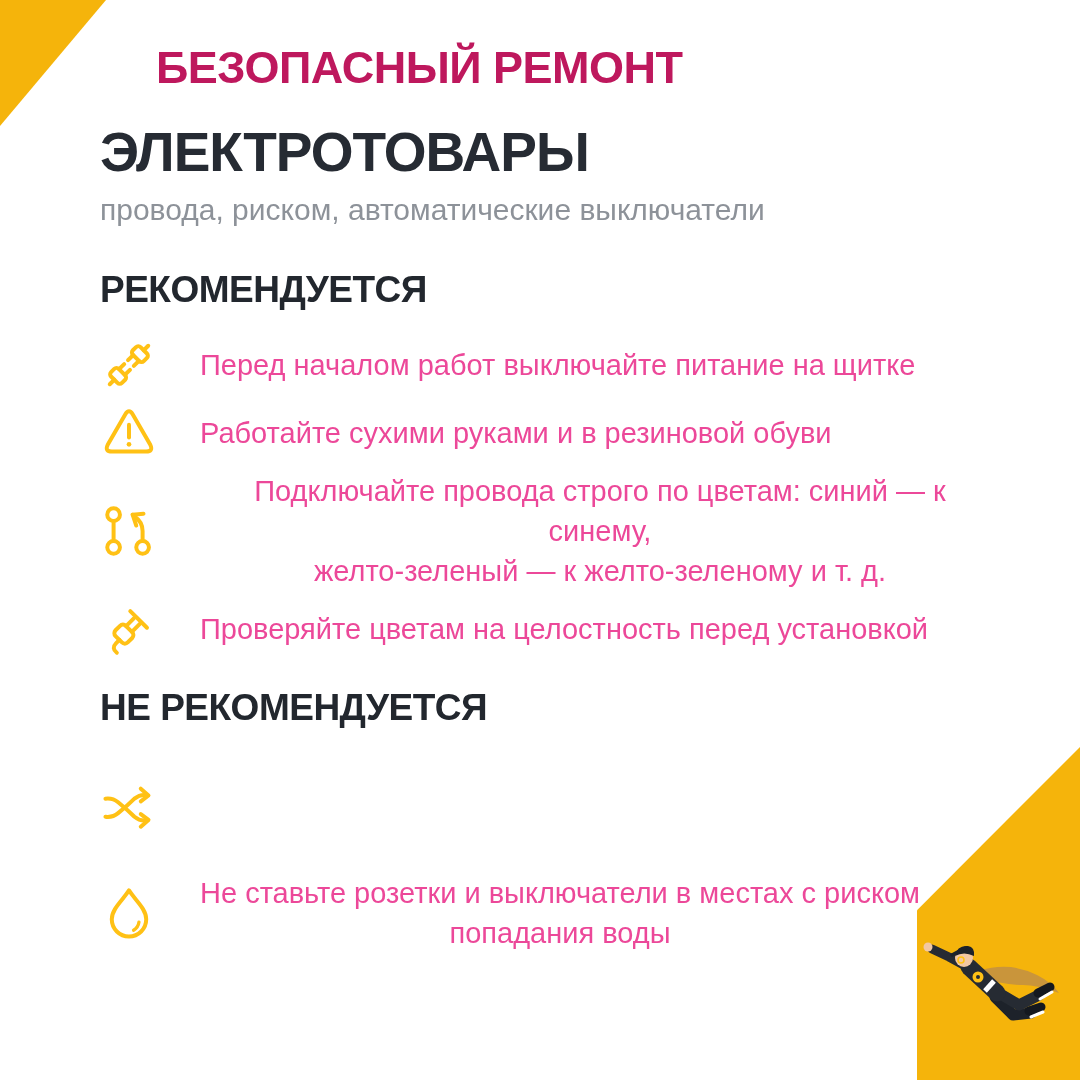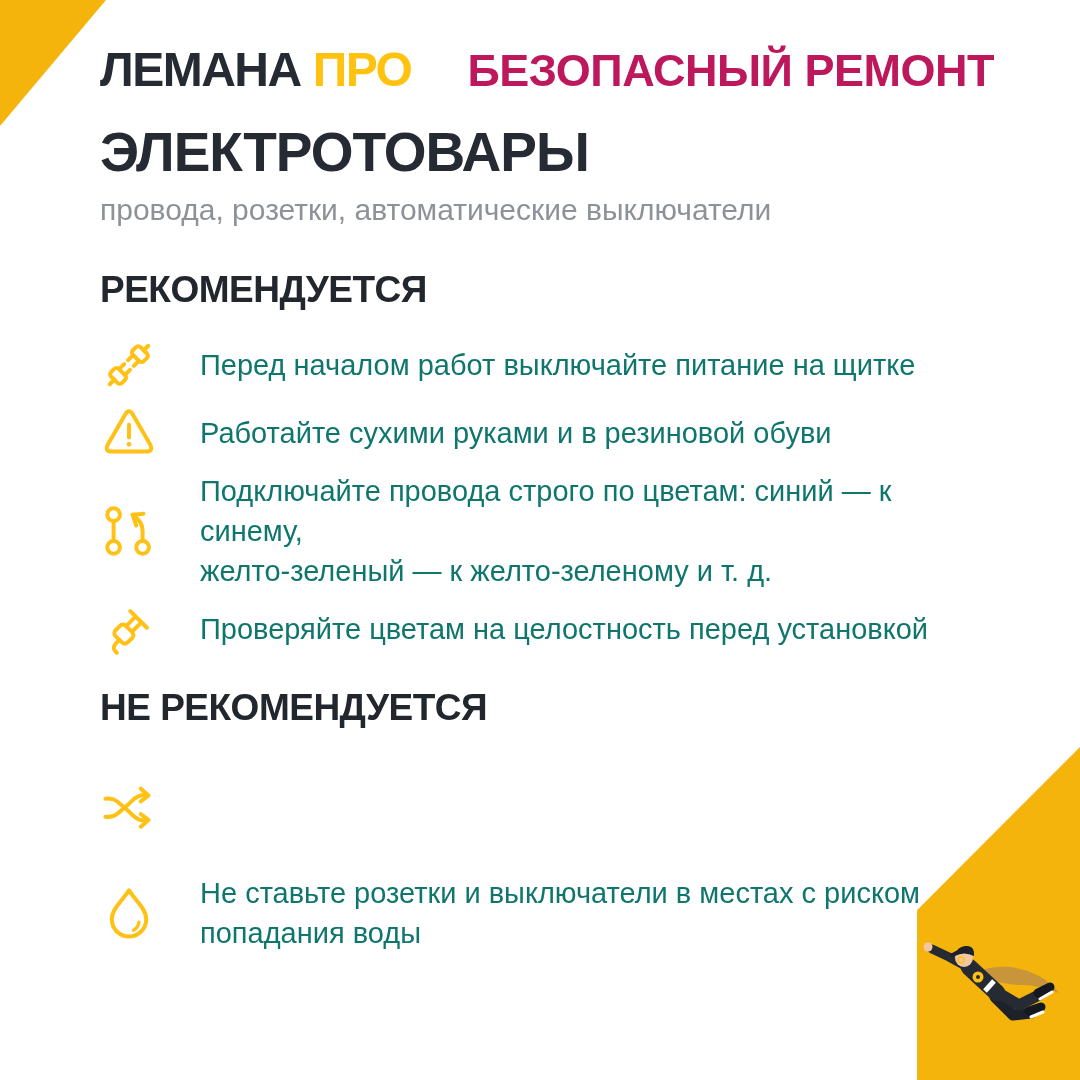--- a/index.html
+++ b/index.html
@@ -33,41 +33,40 @@
   .category-title{font-size:55px;line-height:57px;font-weight:bold;letter-spacing:-1px;color:#262b33;margin:0;}
   .category-subtitle{font-size:30px;line-height:34px;color:#8d9299;margin-top:12px;}
 
   .section-heading{font-size:37px;line-height:42px;font-weight:bold;letter-spacing:-0.5px;color:#22272e;}
   .section-heading.rec{margin-top:42px;margin-bottom:24px;}
   .section-heading.notrec{margin-top:28px;margin-bottom:16px;}
 
   .item{display:flex;align-items:center;gap:42px;margin-bottom:8px;min-height:60px;}
   .item-icon{width:58px;height:58px;flex:0 0 58px;}
   .item-icon svg{display:block;width:58px;height:58px;}
-  .item-text{font-size:29px;line-height:40px;white-space:pre-line;color:#0f766e;}
+  .item-text{font-size:29px;line-height:40px;white-space:pre-line;color:#ec4899;text-align:center;}
 
   .ic{stroke:#ffc115;stroke-width:4.4;fill:none;stroke-linecap:round;stroke-linejoin:round;}
   .ic-fill{fill:#ffc115;stroke:none;}
 </style>
 </head>
 <body>
 
 <div class="poster">
 
   <div class="corner-tl"></div>
 
   <div class="header">
-    <div class="logo"><span>ЛЕМАНА</span><span class="logo-accent" style="margin-left:12px;">ПРО</span></div>
     <div class="header-title">БЕЗОПАСНЫЙ РЕМОНТ</div>
   </div>
 
   <div class="main">
 
     <div class="category-title">ЭЛЕКТРОТОВАРЫ</div>
-    <div class="category-subtitle">провода, розетки, автоматические выключатели</div>
+    <div class="category-subtitle">провода, риском, автоматические выключатели</div>
 
     <div class="section-heading rec">РЕКОМЕНДУЕТСЯ</div>
 
     <div class="item">
       <div class="item-icon">
         <svg viewBox="0 0 64 64">
           <g class="ic" transform="rotate(-45 32 32)">
             <line x1="2" y1="32" x2="9" y2="32"></line>
             <rect x="9" y="23.5" width="12" height="17" rx="3.5"></rect>
             <line x1="21" y1="27.5" x2="29" y2="27.5"></line>

